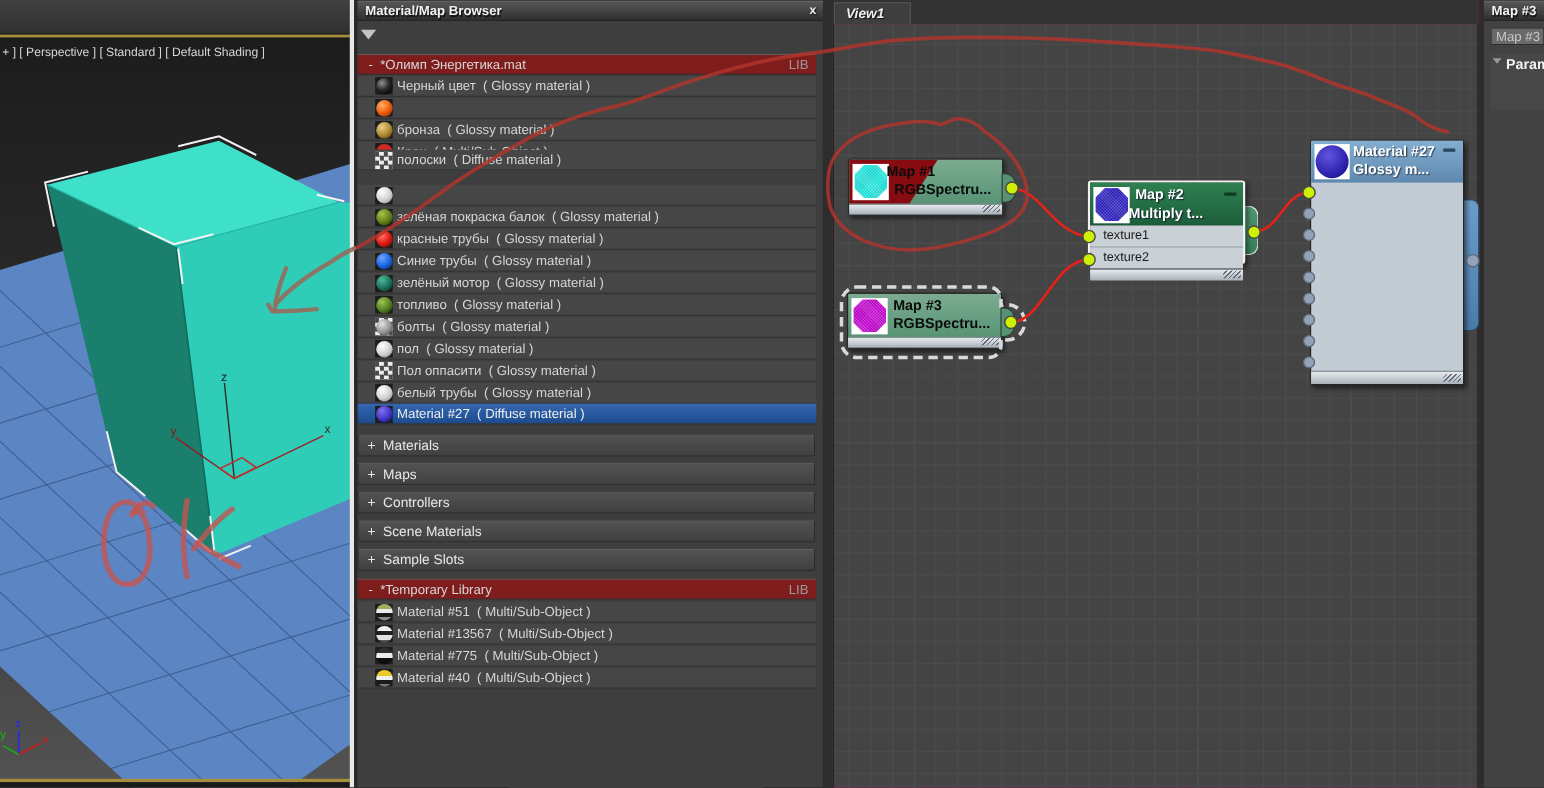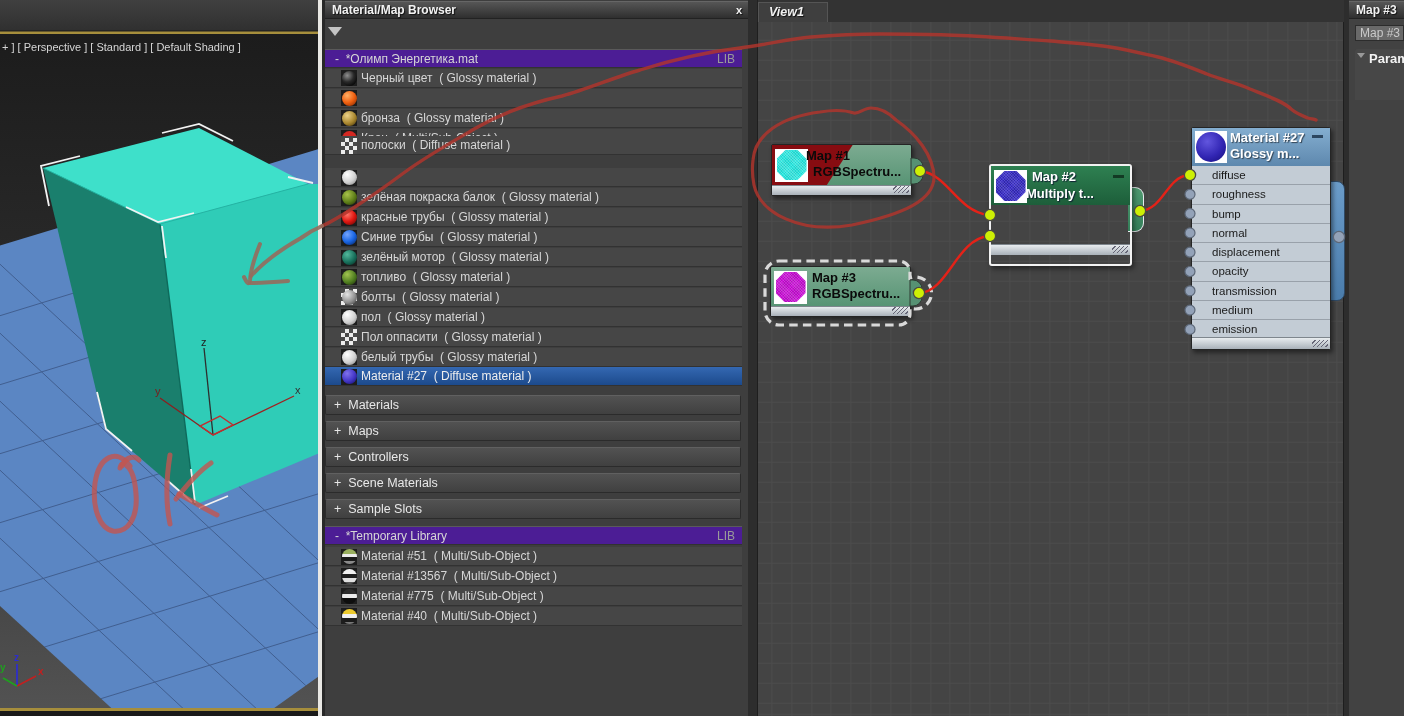--- a/index.html
+++ b/index.html
@@ -2,21 +2,21 @@
 <html><head><meta charset="utf-8">
 <style>
 *{margin:0;padding:0;box-sizing:border-box}
 body{font-family:"Liberation Sans",sans-serif;background:#333}
 #page{position:relative;width:1404px;height:716px;overflow:hidden;background:#2d2d2d}
 .abs{position:absolute}
 
 #browser{left:322px;top:0;width:426px;height:716px;background:#3e3e3e}
 .titlebar{height:18px;background:linear-gradient(#565656,#2f2f2f);border-top:1px solid #666;border-bottom:1px solid #222;color:#f2f2f2;font-size:12px;font-weight:bold;line-height:17px;text-shadow:1px 1px 1px #111}
 .row{position:absolute;left:3px;right:6px;height:19px;background:#464646;border-bottom:1px solid #323232;color:#d6d6d6;font-size:12px;line-height:19px;white-space:nowrap;overflow:hidden}
-.ghead{background:#4c1d95;border-top:1px solid #5a5a5a}
+.ghead{background:#7f1d1d;border-top:1px solid #5a5a5a}
 .lib{position:absolute;right:7px;top:0;color:#9a9a9a}
 .sel{background:linear-gradient(#3468b2,#1c4a8c);color:#eee}
 .icon{position:absolute;left:16px;top:1.5px;width:16px;height:16px;background:#1d1d1d}
 .icon i{position:absolute;left:0.5px;top:0.5px;width:15px;height:15px;border-radius:50%;display:block}
 .itext{position:absolute;left:36px;top:0}
 .secbar{position:absolute;left:3px;right:7px;height:20px;background:linear-gradient(#525252,#404040);border:1px solid #2b2b2b;border-top:1px solid #606060;border-radius:2px;color:#e8e8e8;font-size:12.5px;line-height:19px}
 
 #nodeed{left:757px;top:0;width:587px;height:716px;background:#be185d}
 #canvas{position:absolute;left:0;top:22px;width:587px;height:694px;background-color:#444444;background-image:repeating-linear-gradient(to right,#4c4c4c 0 1px,transparent 1px 19.85px),repeating-linear-gradient(to bottom,#4c4c4c 0 1px,transparent 1px 20.1px);background-position:-6.65px -2.2px;border-left:1px solid #1e1e1e;border-right:1px solid #1e1e1e}
 .node{position:absolute;border:1px solid #252525;border-radius:2px;box-shadow:2px 3px 4px rgba(0,0,0,.45)}
@@ -271,55 +271,48 @@
       </div>
       <div class="ntitle" style="position:absolute;left:41px;top:4px;color:#0a0a0a">Map #3</div>
       <div class="ntitle" style="position:absolute;left:41px;top:20px;color:#0a0a0a">RGBSpectru...</div>
       <div class="nfoot" style="height:10.5px">
           <span class="grip"></span>
         </div>
     </div>
 
     <div class="abs" style="left:370px;top:165px;width:16px;height:45px;background:linear-gradient(#4f9970,#35805a);border:1px solid #e8ecef;border-left:none;border-radius:0 9px 9px 0"></div>
 
-    <div class="abs" style="left:231px;top:142px;width:143px;height:102px;border:2px solid #f2f2f2;border-radius:3px;box-shadow:2px 3px 5px rgba(0,0,0,.45)">
+    <div class="abs" style="left:231px;top:142px;width:143px;height:76px;border:2px solid #f2f2f2;border-radius:3px;box-shadow:2px 3px 5px rgba(0,0,0,.45)">
       <div style="position:absolute;left:0;top:0;width:139px;height:39px;background:linear-gradient(#2e8051,#1d5e3a)">
         <div style="position:absolute;left:3px;top:3.5px;width:33px;height:33px;background:#fff">
           <div style="position:absolute;left:1.5px;top:1.5px;width:30px;height:30px;background:repeating-linear-gradient(45deg,rgba(255,255,255,.13) 0 1px,transparent 1px 2px),repeating-linear-gradient(-45deg,rgba(0,0,80,.25) 0 1px,transparent 1px 2px),#4034cc;clip-path:polygon(30% 0,70% 0,100% 30%,100% 70%,70% 100%,30% 100%,0 70%,0 30%)"></div>
         </div>
         <div class="ntitle" style="position:absolute;left:41px;top:4px;color:#fff;text-shadow:1px 1px 1px #123">Map #2</div>
         <div class="ntitle" style="position:absolute;left:35px;top:21px;color:#fff;text-shadow:1px 1px 1px #123">Multiply  t...</div>
         <div style="position:absolute;left:122px;top:9px;width:11px;height:3px;background:#133a24"></div>
+      </div>
+      <div style="position:absolute;left:0;top:39px;width:139px;height:39px;background:#c9d0d6">
+        <div class="slot" style="height:19.5px">texture1</div>
+        <div class="slot" style="height:19px;border-bottom:none">texture2</div>
       </div>
       <div style="position:absolute;left:0;top:78px;width:139px;height:11px;background:linear-gradient(#e8ecef,#a9b1b9);border-top:1px solid #7e868d">
           <span class="grip"></span>
         </div>
     </div>
 
     <div class="abs" style="left:568px;top:159px;width:19px;height:120px;background:linear-gradient(#6b9cc9,#4a7cab);border:1px solid #2f4a66;border-radius:0 8px 8px 0"></div>
 
     <div class="node" style="left:433px;top:105px;width:140px;height:223px;background:#c3ccd5">
       <div style="position:absolute;left:0;top:0;width:100%;height:38px;background:linear-gradient(#84aed0,#5e88ae)">
         <div style="position:absolute;left:3px;top:2.5px;width:32px;height:32px;background:#fff">
           <div style="position:absolute;left:1px;top:1px;width:30px;height:30px;border-radius:50%;background:radial-gradient(circle at 38% 32%,#6256de,#3226b4 55%,#180e80 95%)"></div>
         </div>
         <div class="ntitle" style="position:absolute;left:38px;top:3px;color:#fff;text-shadow:1px 1px 1px #345">Material #27</div>
         <div class="ntitle" style="position:absolute;left:38px;top:19px;color:#fff;text-shadow:1px 1px 1px #345">Glossy m...</div>
         <div style="position:absolute;left:120px;top:7px;width:11px;height:3px;background:#2c4660"></div>
-      </div>
-      <div style="position:absolute;left:0;top:38px;width:100%;height:174px">
-        <div class="slot" style="height:19.3px;padding-left:20px">diffuse</div>
-        <div class="slot" style="height:19.3px;padding-left:20px">roughness</div>
-        <div class="slot" style="height:19.3px;padding-left:20px">bump</div>
-        <div class="slot" style="height:19.3px;padding-left:20px">normal</div>
-        <div class="slot" style="height:19.3px;padding-left:20px">displacement</div>
-        <div class="slot" style="height:19.3px;padding-left:20px">opacity</div>
-        <div class="slot" style="height:19.3px;padding-left:20px">transmission</div>
-        <div class="slot" style="height:19.3px;padding-left:20px">medium</div>
-        <div class="slot" style="height:19.3px;padding-left:20px;border-bottom:none">emission</div>
       </div>
       <div class="nfoot" style="height:12px">
           <span class="grip"></span>
         </div>
     </div>
     </div>
   </div>
 
   <div class="abs" id="rpanel">
     <div class="titlebar" style="position:absolute;left:0;top:1px;right:0;padding-left:7px">Map #3</div>

